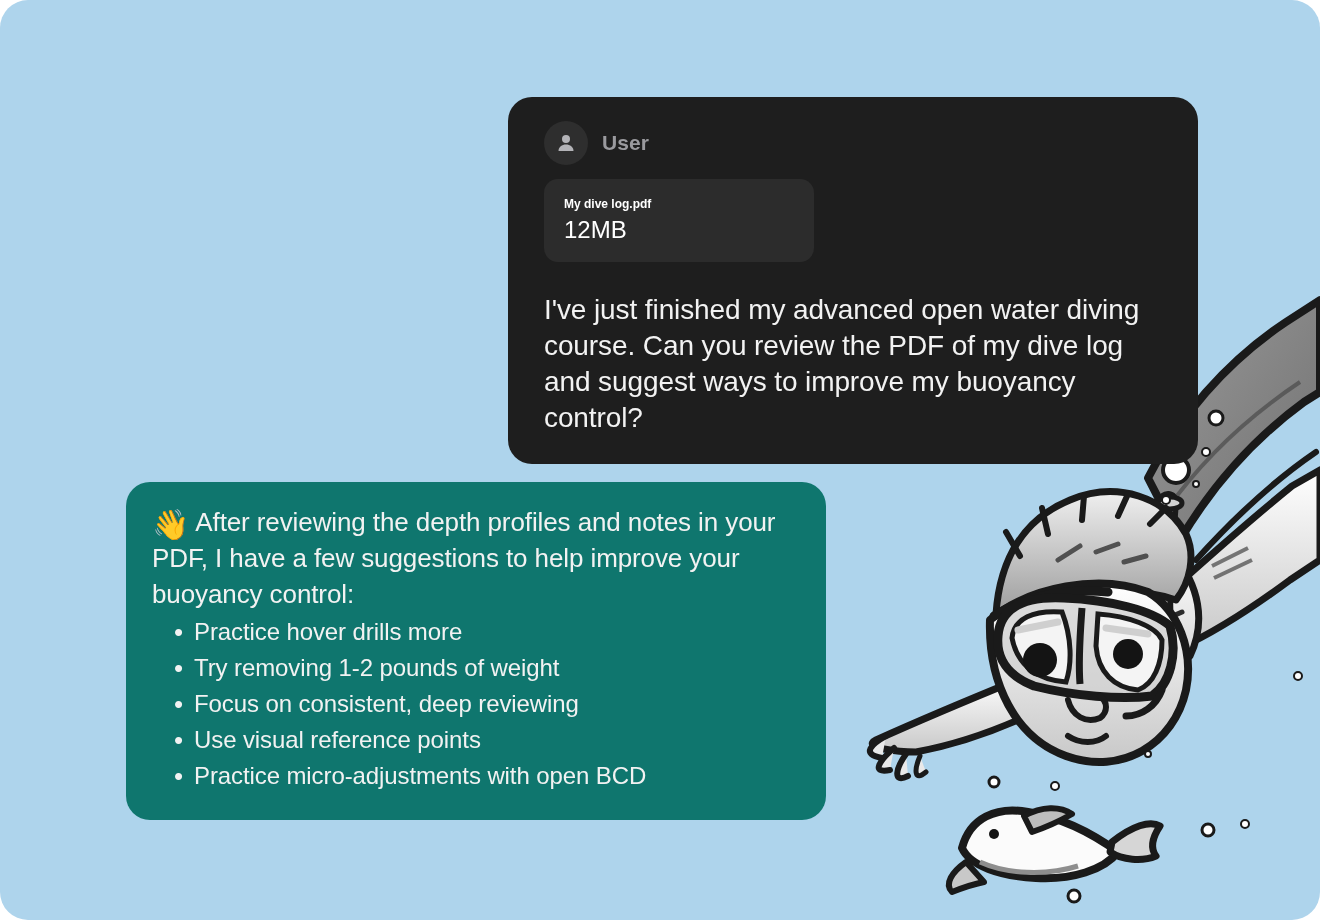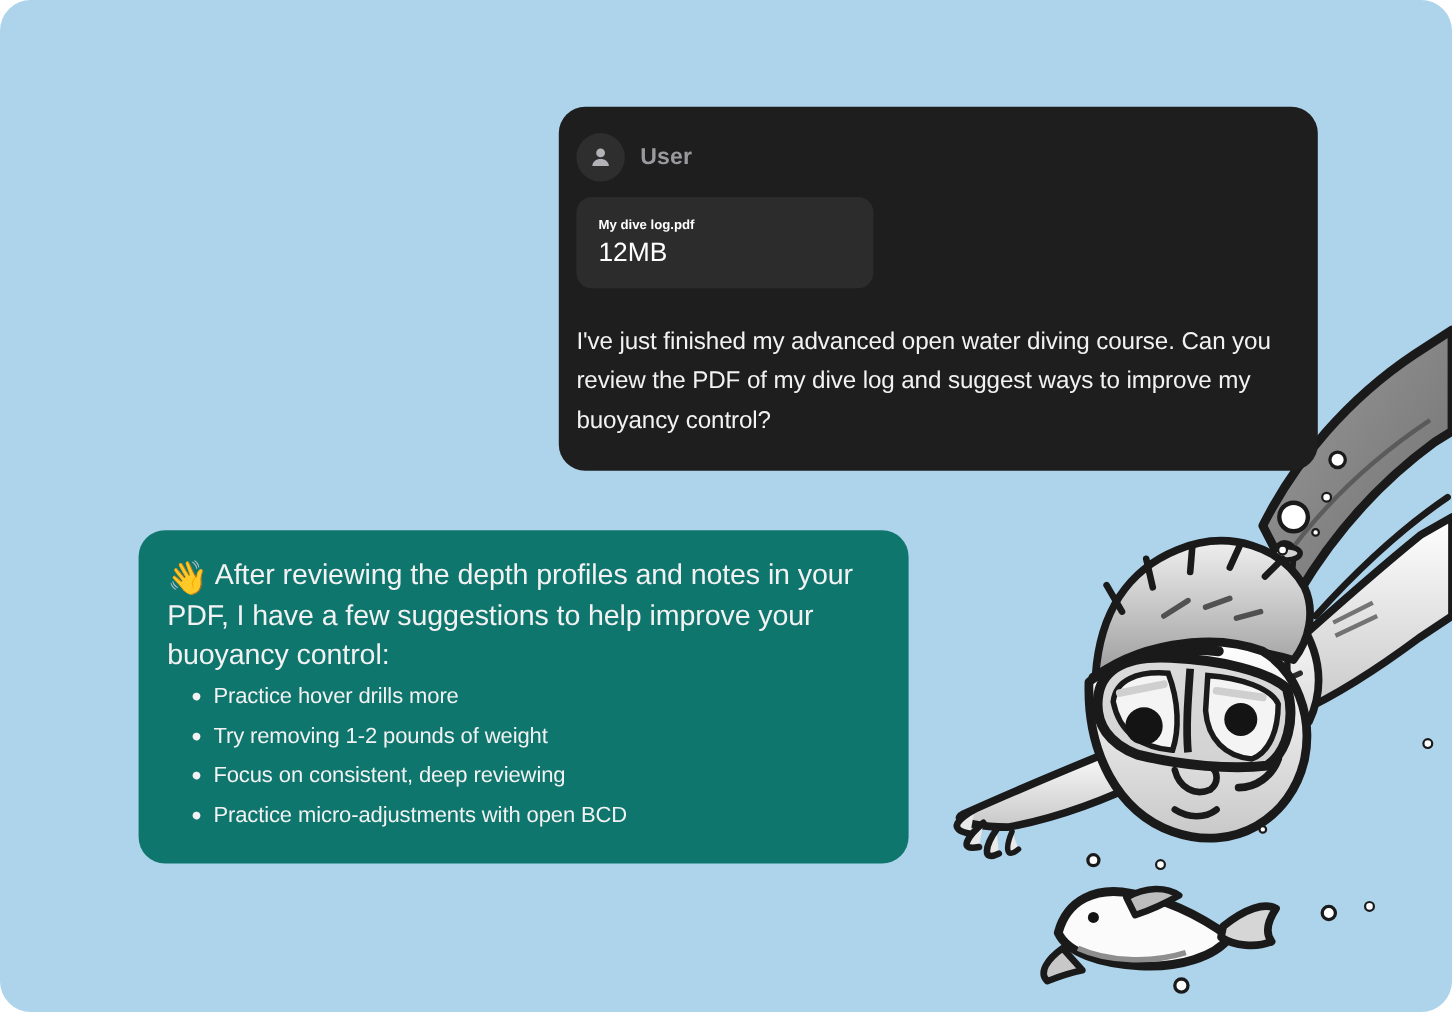--- a/index.html
+++ b/index.html
@@ -31,21 +31,21 @@
   }
 
   
   #user-message {
     position: absolute;
     left: 508px;
     top: 97px;
     width: 690px;
     background: #1e1e1e;
     border-radius: 24px;
-    padding: 24px 28px 28px 16px;
+    padding: 24px 28px 28px 36px;
   }
 
   .user-head {
     display: flex;
     align-items: center;
     gap: 14px;
     margin-bottom: 14px;
   }
 
   .avatar {
@@ -85,21 +85,21 @@
     font-weight: bold;
     color: #ffffff;
     white-space: nowrap;
   }
   .att-size {
     font-size: 24px;
     color: #ffffff;
   }
 
   .user-text {
-    font-size: 22px;
+    font-size: 28px;
     line-height: 36px;
     color: #f2f2f2;
     letter-spacing: -0.1px;
   }
 
   
   #assistant-message {
     position: absolute;
     left: 126px;
     top: 482px;
@@ -123,21 +123,21 @@
     margin-right: 6px;
   }
 
   .bullets {
     list-style: none;
     margin-top: 2px;
   }
 
   .bullets li {
     position: relative;
-    font-size: 20px;
+    font-size: 24px;
     line-height: 36px;
     color: #f2f2f2;
     padding-left: 42px;
     letter-spacing: -0.1px;
   }
 
   .bullets li::before {
     content: "•";
     position: absolute;
     left: 22px;
@@ -282,17 +282,18 @@
   </div>
 
   <div id="assistant-message">
     <p class="assistant-intro">
       <span class="wave-emoji">👋</span><span>After reviewing the depth profiles and notes in your PDF, I have a few suggestions to help improve your buoyancy control:</span>
     </p>
     <ul class="bullets">
       <li>Practice hover drills more</li>
       <li>Try removing 1-2 pounds of weight</li>
       <li>Focus on consistent, deep reviewing</li>
+      <li>Use visual reference points</li>
       <li>Practice micro-adjustments with open BCD</li>
     </ul>
   </div>
 
 </div>
 
 </body></html>

